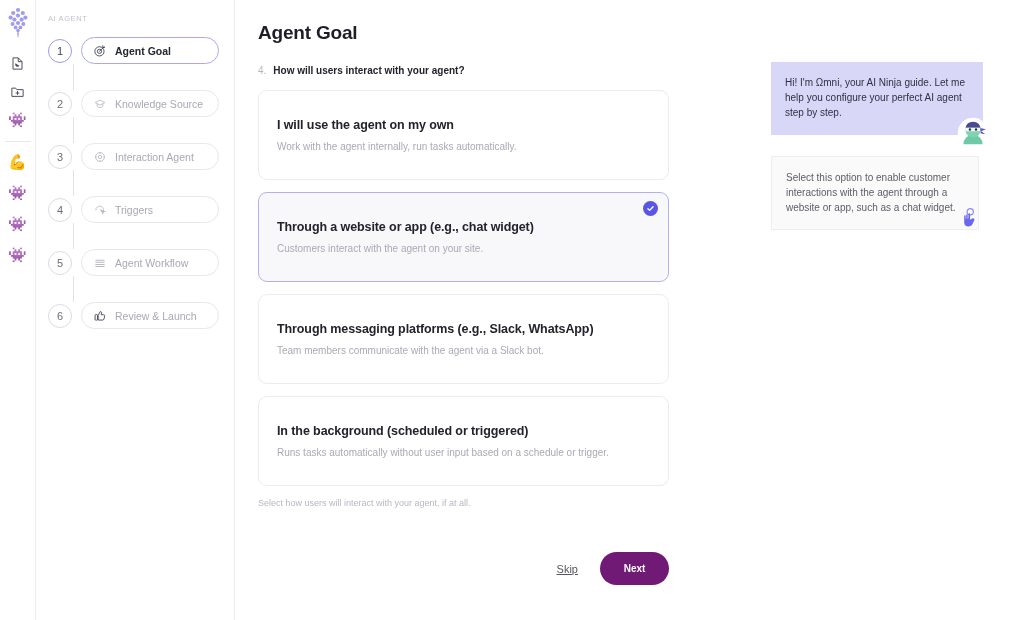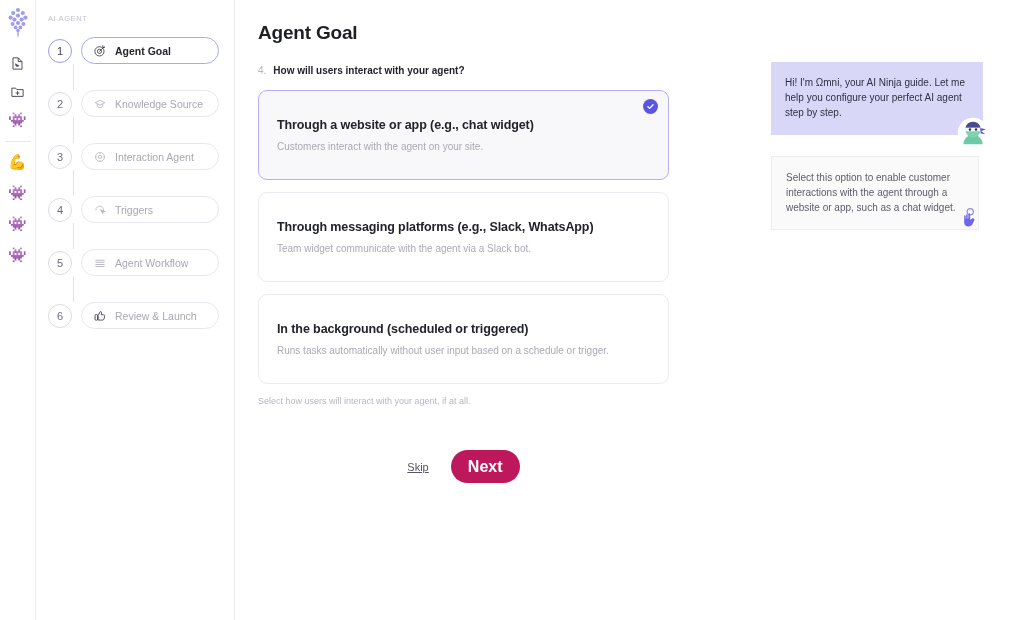--- a/index.html
+++ b/index.html
@@ -80,29 +80,29 @@
   .card.selected { border-color: #b3b0f2; background: #f8f8fb; }
   .card-title { font-size: 12.5px; font-weight: bold; color: #22232b; letter-spacing: -.1px; }
   .card-sub { font-size: 10px; color: #a9aab4; margin-top: 9px; }
   .check {
     position: absolute; top: 8px; right: 10px;
     width: 15px; height: 15px; border-radius: 50%; background: #5b55e4;
     display: flex; align-items: center; justify-content: center;
   }
   .helper { font-size: 9px; color: #b7b8c1; margin-top: 2px; }
 
-  .actions { width: 411px; display: flex; align-items: center; justify-content: center; margin-top: 44px; }
+  .actions { width: 411px; display: flex; align-items: center; justify-content: flex-end; margin-top: 44px; }
   .skip {
     font-size: 11px; color: #55565f; text-decoration: underline;
     margin-right: 22px; cursor: pointer; background: none; border: none;
     font-family: inherit;
   }
   .next {
-    background: #be185d; color: #fff; border: none; border-radius: 18px;
-    width: 69px; height: 33px; font-size: 16px; font-weight: bold;
+    background: #701a75; color: #fff; border: none; border-radius: 18px;
+    width: 69px; height: 33px; font-size: 10px; font-weight: bold;
     cursor: pointer; font-family: inherit;
   }
 
   
   .chat { position: absolute; left: 771px; top: 62px; width: 240px; }
   .bubble {
     border-radius: 0; padding: 13px 14px 14px; position: relative;
     font-size: 10px; line-height: 1.52;
   }
   .bubble.assistant { background: #d9d7f8; color: #2f3042; width: 212px; }
@@ -270,34 +270,38 @@
   <div class="main">
     <div class="page-title">Agent Goal</div>
 
     <div class="question">
       <span class="q-num">4.</span>
       <span class="q-txt">How will users interact with your agent?</span>
     </div>
 
     <div class="cards">
 
+      <div class="card">
+        <div class="card-title">I will use the agent on my own</div>
+        <div class="card-sub">Work with the agent internally, run tasks automatically.</div>
+      </div>
 
       <div class="card selected">
         <span class="check">
           <svg width="9" height="9" viewBox="0 0 12 12" fill="none" stroke="#ffffff" stroke-width="1.8" stroke-linecap="round" stroke-linejoin="round">
             <path d="M2.6 6.2l2.3 2.3 4.5-4.8"></path>
           </svg>
         </span>
         <div class="card-title">Through a website or app (e.g., chat widget)</div>
         <div class="card-sub">Customers interact with the agent on your site.</div>
       </div>
 
       <div class="card">
         <div class="card-title">Through messaging platforms (e.g., Slack, WhatsApp)</div>
-        <div class="card-sub">Team widget communicate with the agent via a Slack bot.</div>
+        <div class="card-sub">Team members communicate with the agent via a Slack bot.</div>
       </div>
 
       <div class="card">
         <div class="card-title">In the background (scheduled or triggered)</div>
         <div class="card-sub">Runs tasks automatically without user input based on a schedule or trigger.</div>
       </div>
 
       <div class="helper">Select how users will interact with your agent, if at all.</div>
     </div>
 

